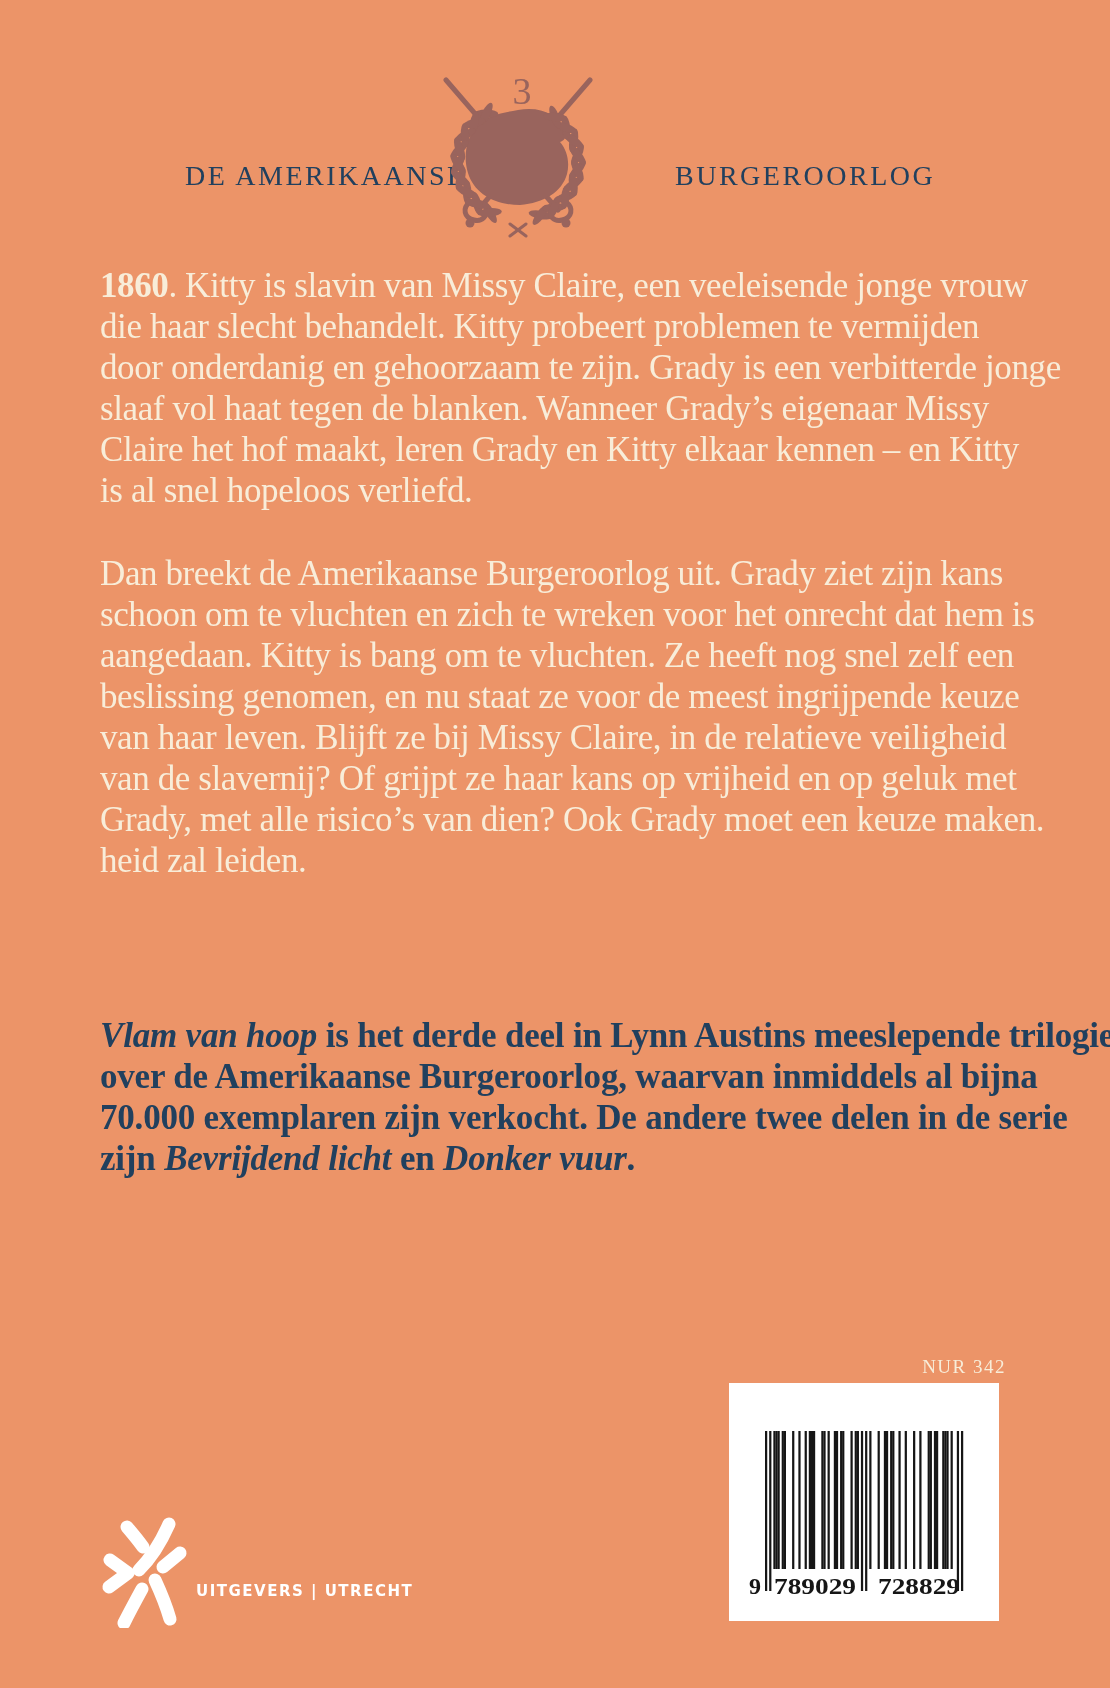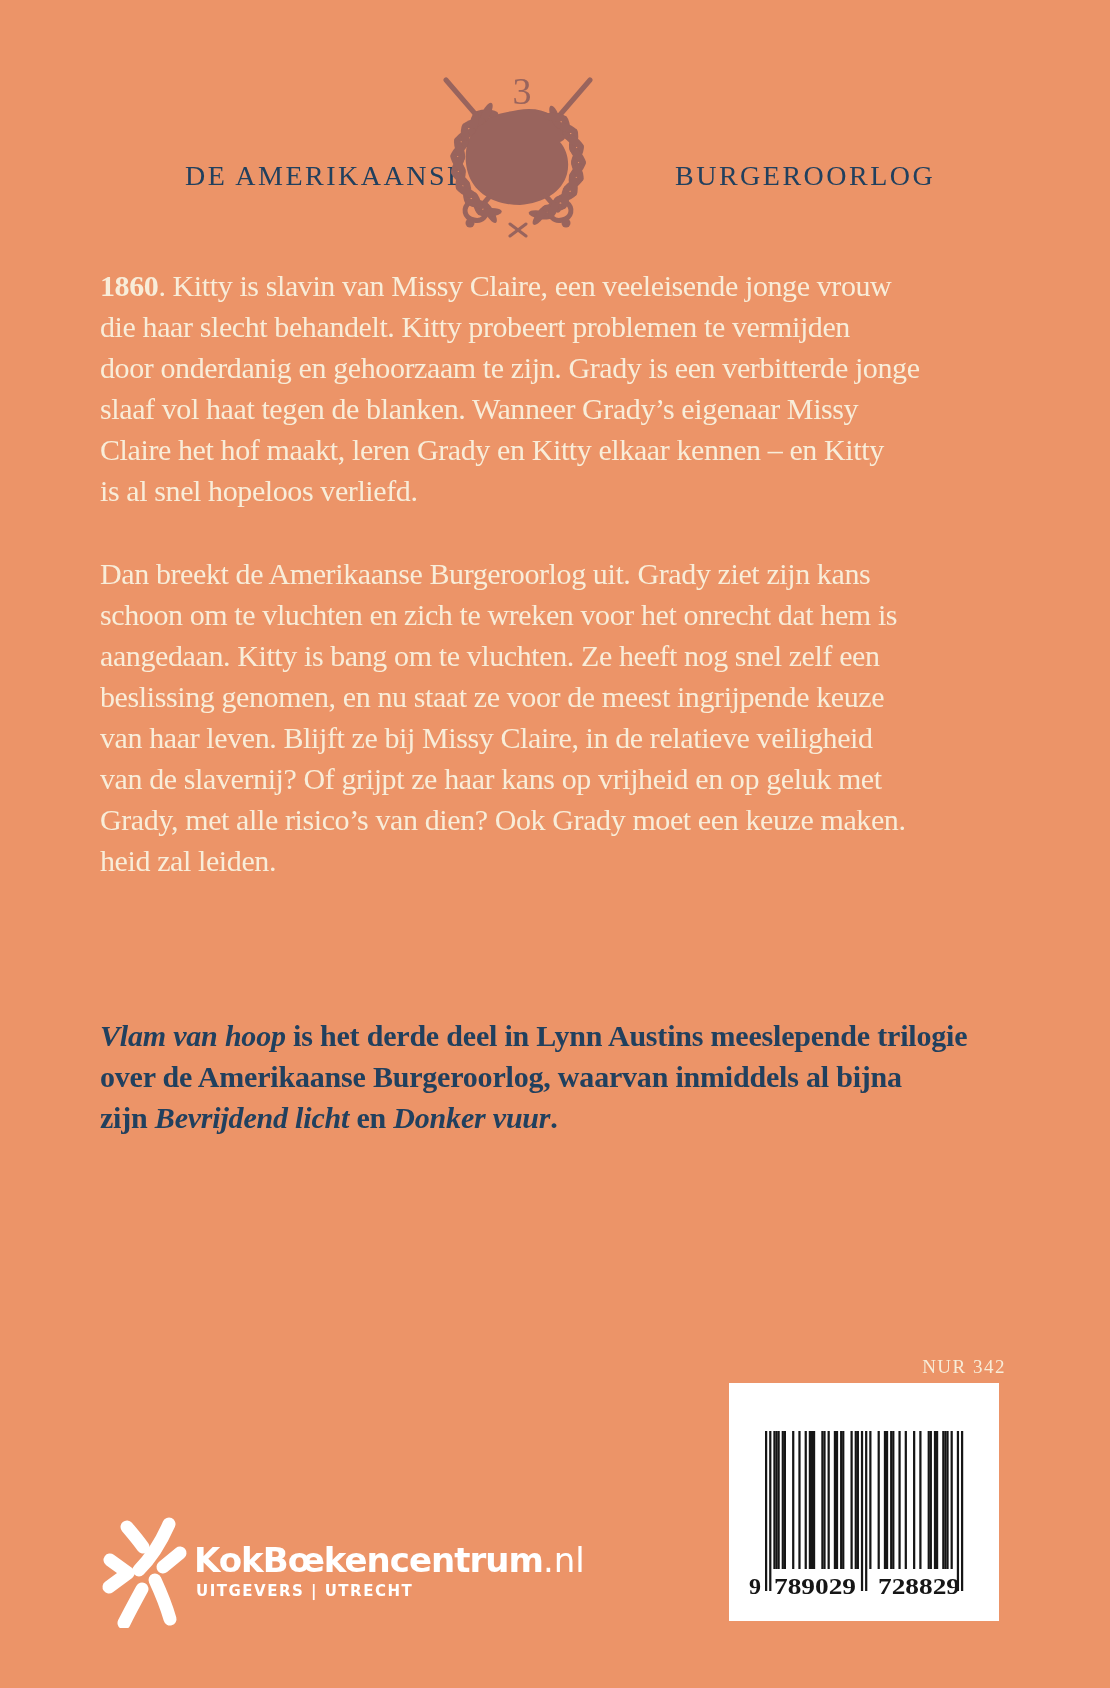--- a/index.html
+++ b/index.html
@@ -26,21 +26,21 @@
     letter-spacing:2.5px;
     white-space:nowrap;
     margin-left:13px;
   }
   #series-left{left:172px;}
   #series-right{left:662px;}
   .body-para{
     position:absolute;
     left:100px;
     width:860px;
-    font-size:30px;
+    font-size:35px;
     line-height:41px;
     letter-spacing:-0.4px;
     color:var(--cream);
   }
   #para1{top:265px;}
   #para2{top:553px;}
   #para3{
     top:1015px;
     color:var(--navy);
     font-weight:bold;
@@ -173,20 +173,21 @@
     <div class="tl"><span>beslissing genomen, en nu staat ze voor de meest ingrijpende keuze</span></div>
     <div class="tl"><span>van haar leven. Blijft ze bij Missy Claire, in de relatieve veiligheid</span></div>
     <div class="tl"><span>van de slavernij? Of grijpt ze haar kans op vrijheid en op geluk met</span></div>
     <div class="tl"><span>Grady, met alle risico’s van dien? Ook Grady moet een keuze maken.</span></div>
     <div class="tl"><span>heid zal leiden.</span></div>
   </div>
 
 <div id="para3" class="body-para">
     <div class="tl"><span class="i">Vlam van hoop</span><span> is het derde deel in Lynn Austins meeslepende trilogie</span></div>
     <div class="tl"><span>over de Amerikaanse Burgeroorlog, waarvan inmiddels al bijna</span></div>
+    <div class="tl"><span>70.000 exemplaren zijn verkocht. De andere twee delen in de serie</span></div>
     <div class="tl"><span>zijn </span><span class="i">Bevrijdend licht</span><span> en </span><span class="i">Donker vuur</span><span>.</span></div>
   </div>
 
 <div id="nur">NUR 342</div>
 
 <div id="barcode-box">
   <svg id="barcode-svg" width="270" height="238" viewBox="0 0 270 238">
       <rect x="36.00" y="48" width="2.23" height="160" fill="#161616"></rect>
       <rect x="40.17" y="48" width="2.23" height="160" fill="#161616"></rect>
       <rect x="44.34" y="48" width="2.23" height="138" fill="#161616"></rect>
@@ -242,17 +243,14 @@
   <svg id="publisher-mark" viewBox="0 0 92 112">
     <g stroke="#ffffff" stroke-width="13" fill="none" stroke-linecap="round" stroke-linejoin="round">
       <path d="M28,11 C34,18 39,24 44,31"></path>
       <path d="M70,8 C62,26 52,42 40,54"></path>
       <path d="M11,44 L29,57 L10,71"></path>
       <path d="M25,107 C31,95 37,84 43,73"></path>
       <path d="M56,64 C62,77 67,89 71,103"></path>
       <path d="M81,37 C75,42 70,46 64,51"></path>
     </g>
   </svg>
-  <div id="publisher-wordmark">
-    <span>KokBœkencentrum</span><span class="domain">.nl</span>
-  </div>
   <div id="publisher-subtitle">UITGEVERS | UTRECHT</div>
 </div>
 
 </body></html>

